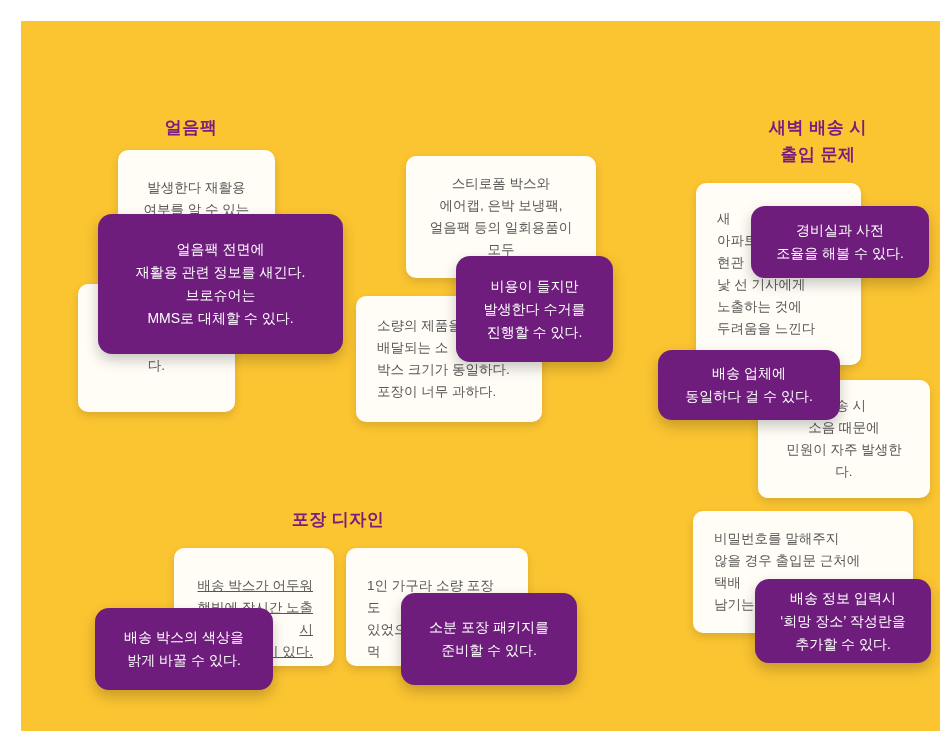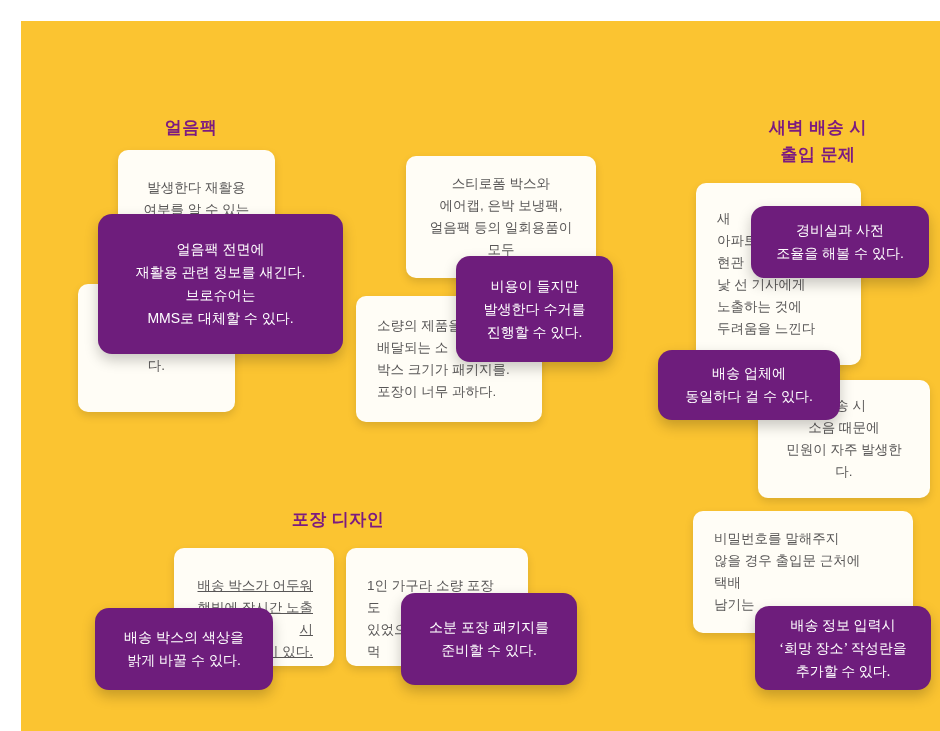--- a/index.html
+++ b/index.html
@@ -91,21 +91,21 @@
   <div class="card problem" style="left:378px; top:128px; width:190px; height:122px;">
     <p class="card-text">스티로폼 박스와
 에어캡, 은박 보냉팩,
 얼음팩 등의 일회용품이
 모두</p>
   </div>
 
   <div class="card problem align-left" style="left:328px; top:268px; width:186px; height:126px;">
     <p class="card-text">소량의 제품을
 배달되는 소
-박스 크기가 패키지를.
+박스 크기가 동일하다.
 포장이 너무 과하다.</p>
   </div>
 
   <div class="card solution" style="left:428px; top:228px; width:157px; height:106px;">
     <p class="card-text">비용이 들지만
 발생한다 수거를
 진행할 수 있다.</p>
   </div>
 
   <h2 class="group-title" style="left:715px; top:86px; width:150px;">새벽 배송 시
@@ -136,21 +136,21 @@
 민원이 자주 발생한다.</p>
   </div>
 
   <div class="card problem align-left" style="left:665px; top:483px; width:220px; height:122px;">
     <p class="card-text">비밀번호를 말해주지
 않을 경우 출입문 근처에
 택배
 남기는</p>
   </div>
 
-  <div class="card solution" style="left:727px; top:578px; width:176px; height:84px;font-family:Liberation Serif, serif;">
+  <div class="card solution" style="left:727px; top:551px; width:176px; height:84px;">
     <p class="card-text">배송 정보 입력시
 ‘희망 장소’ 작성란을
 추가할 수 있다.</p>
   </div>
 
   <h2 class="group-title" style="left:240px; top:478px; width:140px;">포장 디자인</h2>
 
   <div class="card problem v-top align-right" style="left:146px; top:520px; width:160px; height:118px;">
     <p class="card-text">배송 박스가 어두워
 햇빛에 장시간 노출 시

